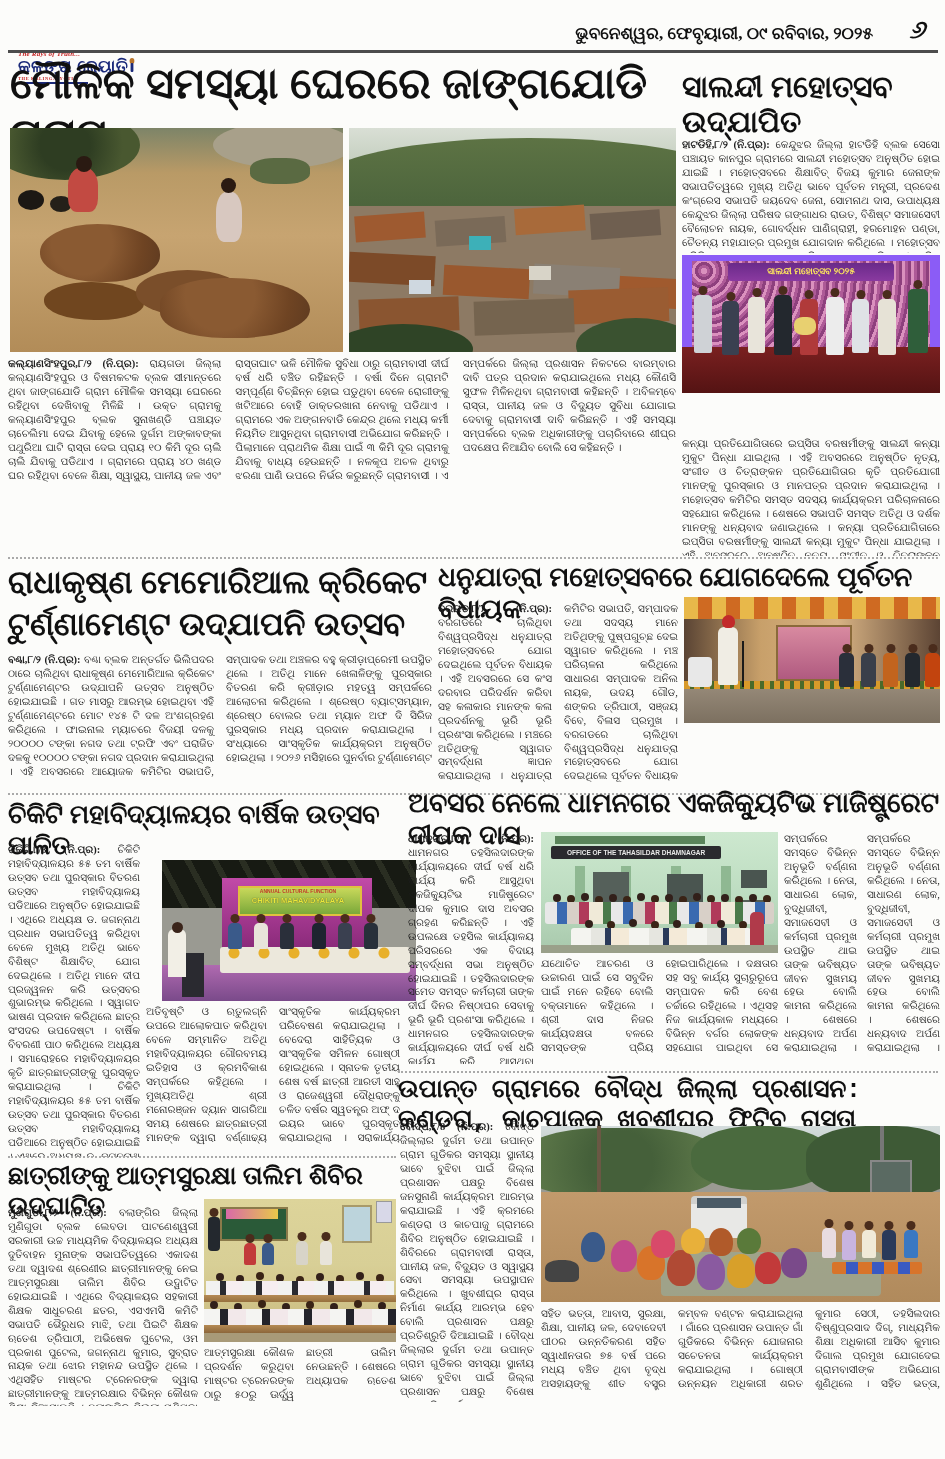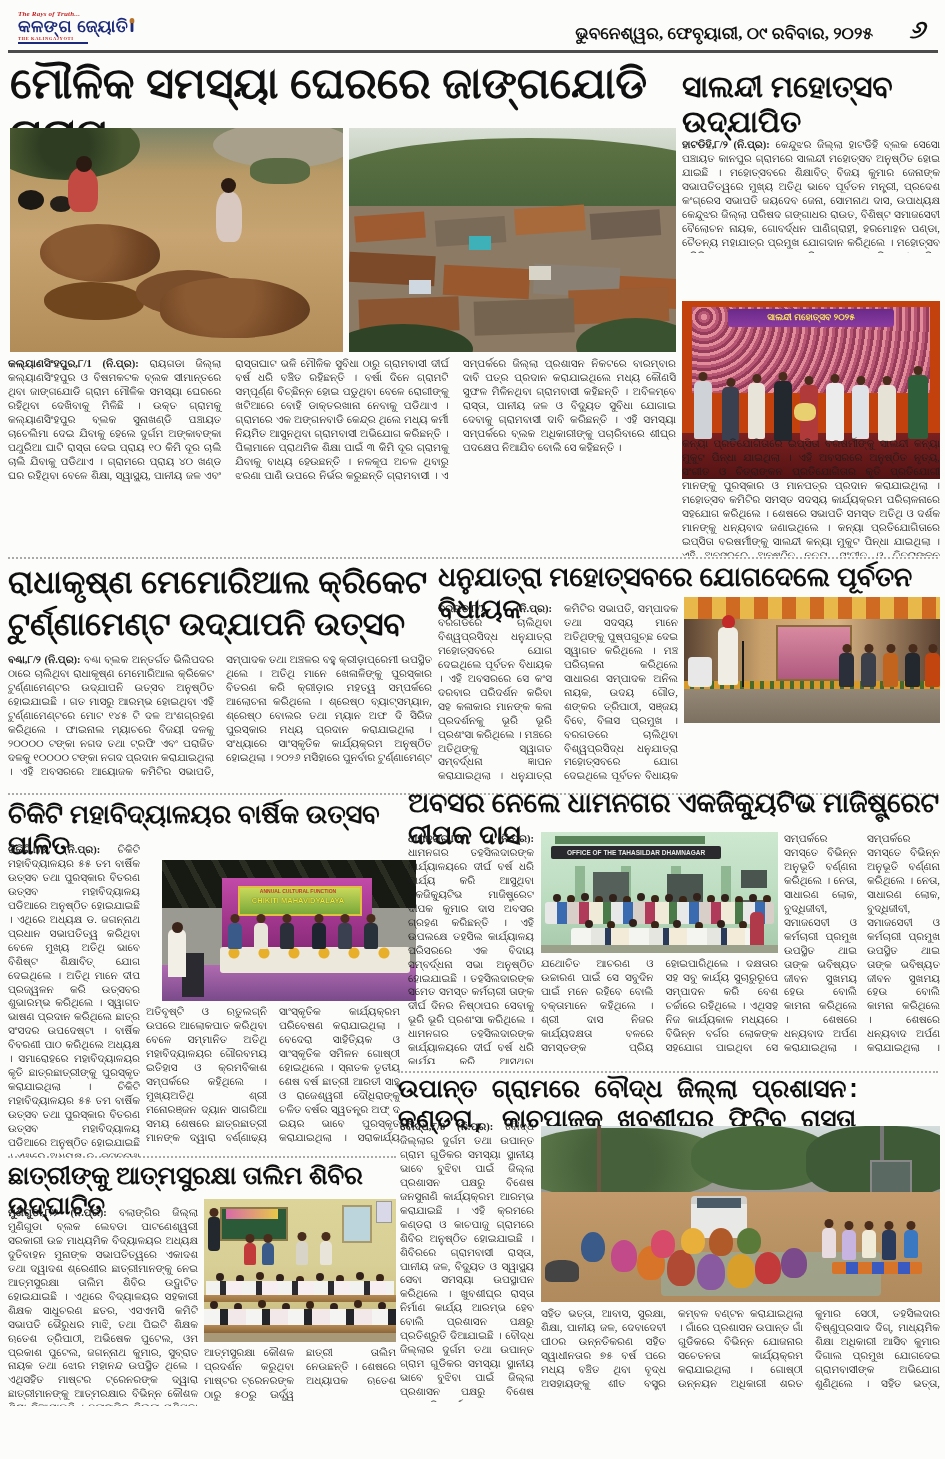--- a/index.html
+++ b/index.html
@@ -1,20 +1,20 @@
 <!DOCTYPE html>
 <html><head>
 <meta charset="utf-8">
 <style>
   html,body{margin:0;padding:0;background:#e8e8e4;}
   #page{position:relative;width:945px;height:1459px;background:#fcfcfa;margin:0 auto;
         font-family:"Liberation Serif","DejaVu Serif",serif;color:#1c1c1c;overflow:hidden;}
   .abs{position:absolute;}
   
-  .tagline{font-size:7px;color:#c21d1d;font-style:italic;font-weight:bold;letter-spacing:.2px;}
+  .tagline{font-size:7px;color:#c21d1d;font-style:italic;font-weight:bold;letter-spacing:.2px;margin-top:40px;}
   .logotxt{font-size:17px;font-weight:bold;color:#1b2a7a;line-height:1;letter-spacing:.5px;
            font-family:"Liberation Sans",sans-serif;}
   .logosub{font-size:4.5px;color:#c21d1d;font-weight:bold;letter-spacing:.6px;}
   .logobar{width:70px;height:2px;background:#1b2a7a;margin-top:1px;}
   .torch{display:inline-block;width:7px;height:14px;vertical-align:top;}
   .dateline-top{font-size:17px;font-weight:bold;color:#111;}
   .pagenum{font-size:25px;font-style:italic;font-weight:bold;color:#111;}
   .headrule{height:3px;background:#4c4c4c;}
   
   .hl{font-weight:700;color:#101010;line-height:1.18;letter-spacing:-.3px;
@@ -79,31 +79,31 @@
     <div class="abs" style="left:0;top:78px;right:0;bottom:0;background:#8d7a64;"></div>
     <div class="abs" style="left:6px;top:86px;width:70px;height:26px;background:#9e5a30;transform:rotate(-4deg);box-shadow:80px 10px 0 #7a6a58, 160px 4px 0 #a86a3a, 235px 14px 0 #6f5f50;"></div>
     <div class="abs" style="left:0px;top:126px;width:86px;height:30px;background:#7c4a28;transform:rotate(3deg);box-shadow:95px 8px 0 #99582e, 185px 2px 0 #8a8074, 255px 10px 0 #a05a2e;"></div>
     <div class="abs" style="left:10px;top:170px;width:100px;height:34px;background:#8a5530;transform:rotate(-2deg);box-shadow:115px 6px 0 #75644f, 210px -2px 0 #9a5c32;"></div>
     <div class="abs" style="left:120px;top:108px;width:22px;height:14px;background:#3db0b8;box-shadow:60px 30px 0 #d8d4c8, -60px 44px 0 #cfd8e0;"></div>
     <div class="abs" style="left:-16px;top:196px;width:140px;height:50px;border-radius:50%;background:#2f4426;"></div>
     <div class="abs" style="right:-20px;top:190px;width:120px;height:56px;border-radius:50%;background:#3a5230;"></div>
   </div>
 
   <div class="abs bodytext cols3" style="left:8px;top:357px;width:668px;height:199px;">
-    <span class="dl">କଲ୍ୟାଣସିଂହପୁର,୮/1 (ନି.ପ୍ର):</span>
+    <span class="dl">କଲ୍ୟାଣସିଂହପୁର,୮/୨ (ନି.ପ୍ର):</span>
     <span>ରାୟଗଡା ଜିଲ୍ଲା କଲ୍ୟାଣସିଂହପୁର ଓ ବିଷମକଟକ ବ୍ଲକ ସୀମାନ୍ତରେ ଥିବା ଜାଙ୍ଗଯୋଡି ଗ୍ରାମ ମୌଳିକ ସମସ୍ୟା ଘେରରେ ରହିଥିବା ଦେଖିବାକୁ ମିଳିଛି । ଉକ୍ତ ଗ୍ରାମକୁ କଲ୍ୟାଣସିଂହପୁର ବ୍ଲକ ସୁନାଖଣ୍ଡି ପଞ୍ଚାୟତ ଚାଚେଲିମା ଦେଇ ଯିବାକୁ ହେଲେ ଦୁର୍ଗମ ଅଙ୍କାବଙ୍କା ପଥୁରିଆ ଘାଟି ରାସ୍ତା ଦେଇ ପ୍ରାୟ ୧୦ କିମି ଦୂର ଚାଲି ଚାଲି ଯିବାକୁ ପଡିଥାଏ । ଗ୍ରାମରେ ପ୍ରାୟ ୪୦ ଖଣ୍ଡ ଘର ରହିଥିବା ବେଳେ ଶିକ୍ଷା, ସ୍ୱାସ୍ଥ୍ୟ, ପାନୀୟ ଜଳ ଏବଂ ରାସ୍ତାଘାଟ ଭଳି ମୌଳିକ ସୁବିଧା ଠାରୁ ଗ୍ରାମବାସୀ ଦୀର୍ଘ ବର୍ଷ ଧରି ବଞ୍ଚିତ ରହିଛନ୍ତି । ବର୍ଷା ଦିନେ ଗ୍ରାମଟି ସମ୍ପୂର୍ଣ୍ଣ ବିଚ୍ଛିନ୍ନ ହୋଇ ପଡୁଥିବା ବେଳେ ରୋଗୀଙ୍କୁ ଖଟିଆରେ ବୋହି ଡାକ୍ତରଖାନା ନେବାକୁ ପଡିଥାଏ । ଗ୍ରାମରେ ଏକ ଅଙ୍ଗନବାଡି କେନ୍ଦ୍ର ଥିଲେ ମଧ୍ୟ କର୍ମୀ ନିୟମିତ ଆସୁନଥିବା ଗ୍ରାମବାସୀ ଅଭିଯୋଗ କରିଛନ୍ତି । ପିଲାମାନେ ପ୍ରାଥମିକ ଶିକ୍ଷା ପାଇଁ ୩ କିମି ଦୂର ଗ୍ରାମକୁ ଯିବାକୁ ବାଧ୍ୟ ହେଉଛନ୍ତି । ନଳକୂପ ଅଚଳ ଥିବାରୁ ଝରଣା ପାଣି ଉପରେ ନିର୍ଭର କରୁଛନ୍ତି ଗ୍ରାମବାସୀ । ଏ ସମ୍ପର୍କରେ ଜିଲ୍ଲା ପ୍ରଶାସନ ନିକଟରେ ବାରମ୍ବାର ଦାବି ପତ୍ର ପ୍ରଦାନ କରାଯାଇଥିଲେ ମଧ୍ୟ କୌଣସି ସୁଫଳ ମିଳିନଥିବା ଗ୍ରାମବାସୀ କହିଛନ୍ତି । ଅବିଳମ୍ବେ ରାସ୍ତା, ପାନୀୟ ଜଳ ଓ ବିଦ୍ୟୁତ ସୁବିଧା ଯୋଗାଇ ଦେବାକୁ ଗ୍ରାମବାସୀ ଦାବି କରିଛନ୍ତି । ଏହି ସମସ୍ୟା ସମ୍ପର୍କରେ ବ୍ଲକ ଅଧିକାରୀଙ୍କୁ ପଚାରିବାରେ ଶୀଘ୍ର ପଦକ୍ଷେପ ନିଆଯିବ ବୋଲି ସେ କହିଛନ୍ତି ।</span>
   </div>
 
   <div class="abs hl" style="left:682px;top:70px;width:258px;font-size:30px;line-height:1.15;">ସାଲନ୍ଦୀ ମହୋତ୍ସବ ଉଦ୍‌ଯାପିତ</div>
   <div class="abs bodytext" style="left:682px;top:138px;width:258px;height:115px;">
     <span class="dl">ହାଟଡିହି,୮/୨ (ନି.ପ୍ର):</span>
     <span>କେନ୍ଦୁଝର ଜିଲ୍ଲା ହାଟଡିହି ବ୍ଲକ ସେସୋ ପଞ୍ଚାୟତ କାନପୁର ଗ୍ରାମରେ ସାଲନ୍ଦୀ ମହୋତ୍ସବ ଅନୁଷ୍ଠିତ ହୋଇ ଯାଇଛି । ମହୋତ୍ସବରେ ଶିକ୍ଷାବିତ୍ ବିଜୟ କୁମାର ଜେନାଙ୍କ ସଭାପତିତ୍ୱରେ ମୁଖ୍ୟ ଅତିଥି ଭାବେ ପୂର୍ବତନ ମନ୍ତ୍ରୀ, ପ୍ରଦେଶ କଂଗ୍ରେସ ସଭାପତି ଜୟଦେବ ଜେନା, ସୋମନାଥ ଦାସ, ଉପାଧ୍ୟକ୍ଷ କେନ୍ଦୁଝର ଜିଲ୍ଲା ପରିଷଦ ଗଙ୍ଗାଧର ରାଉତ, ବିଶିଷ୍ଟ ସମାଜସେବୀ ବୈଲୋଚନ ନାୟକ, ଗୋବର୍ଦ୍ଧନ ପାଣିଗ୍ରାହୀ, ହରମୋହନ ପଣ୍ଡା, ଚୈତନ୍ୟ ମହାଯାତ୍ର ପ୍ରମୁଖ ଯୋଗଦାନ କରିଥିଲେ । ମହୋତ୍ସବ କମିଟିର ସାଧାରଣ ସମ୍ପାଦକ ବିଶ୍ୱରଞ୍ଜନ ପାଣିଗ୍ରାହୀ ଅତିଥି ପରିଚୟ ସହ ବାର୍ଷିକ ବିବରଣୀ ପାଠ କରିଥିଲେ । ବହୁ ଶିଶୁ ପ୍ରତିଭା ନୃତ୍ୟ ଓ ଗୀତ ପରିବେଷଣ କରିଥିଲେ । ମହୋତ୍ସବର ମୁଖ୍ୟ ଆକର୍ଷଣ କିଏ ହେବ ସାଲନ୍ଦୀ</span>
   </div>
 
-  <div class="photo" style="left:682px;top:255px;width:258px;height:178px;background:#c2410c;margin-top:46px;">
+  <div class="photo" style="left:682px;top:255px;width:258px;height:138px;background:#8b5cf6;">
     <div class="abs" style="left:10px;top:6px;right:10px;height:86px;background:repeating-radial-gradient(circle at 12px 10px,#e89ab4 0 3px,#b45a86 3px 6px,#8e3b68 6px 9px);opacity:.85;"></div>
     <div class="abs" style="left:46px;top:8px;width:166px;height:18px;background:linear-gradient(#6a2a8a,#8a3aa0);border-radius:3px;"></div>
     <div class="bannertxt" style="left:46px;top:11px;width:166px;font-size:9px;color:#ffe85c;">ସାଲନ୍ଦୀ ମହୋତ୍ସବ ୨୦୨୫</div>
     <div class="abs" style="left:0;bottom:0;right:0;height:46px;background:linear-gradient(#7a2020,#541313);"></div>
     <div class="fig" style="left:12px;bottom:40px;width:18px;height:58px;background:#cfd2d6;"></div>
     <div class="fig" style="left:40px;bottom:38px;width:17px;height:54px;background:#3a4050;"></div>
     <div class="fig" style="left:66px;bottom:40px;width:17px;height:56px;background:#e8e4da;"></div>
     <div class="fig" style="left:92px;bottom:38px;width:18px;height:60px;background:#23282e;"></div>
     <div class="fig" style="left:118px;bottom:38px;width:18px;height:56px;background:#b03a3a;"></div>
     <div class="fig" style="left:144px;bottom:38px;width:18px;height:58px;background:#ececec;"></div>

